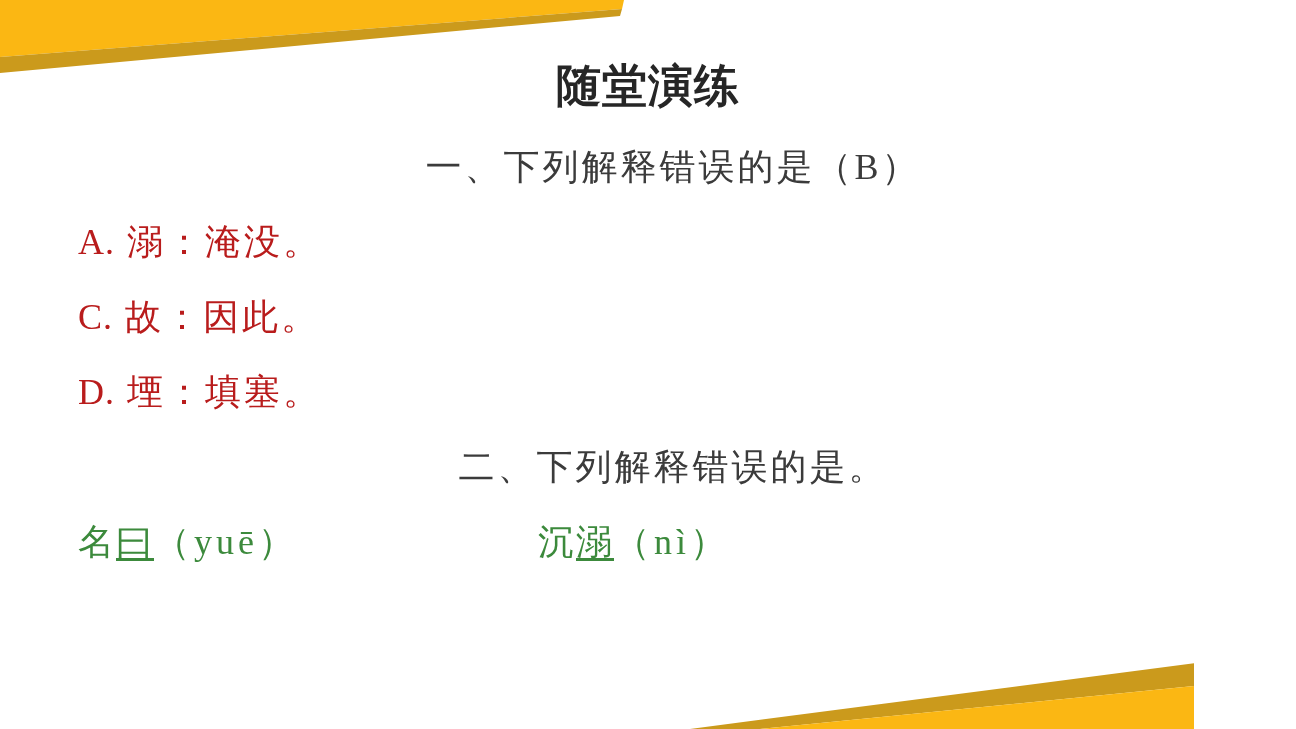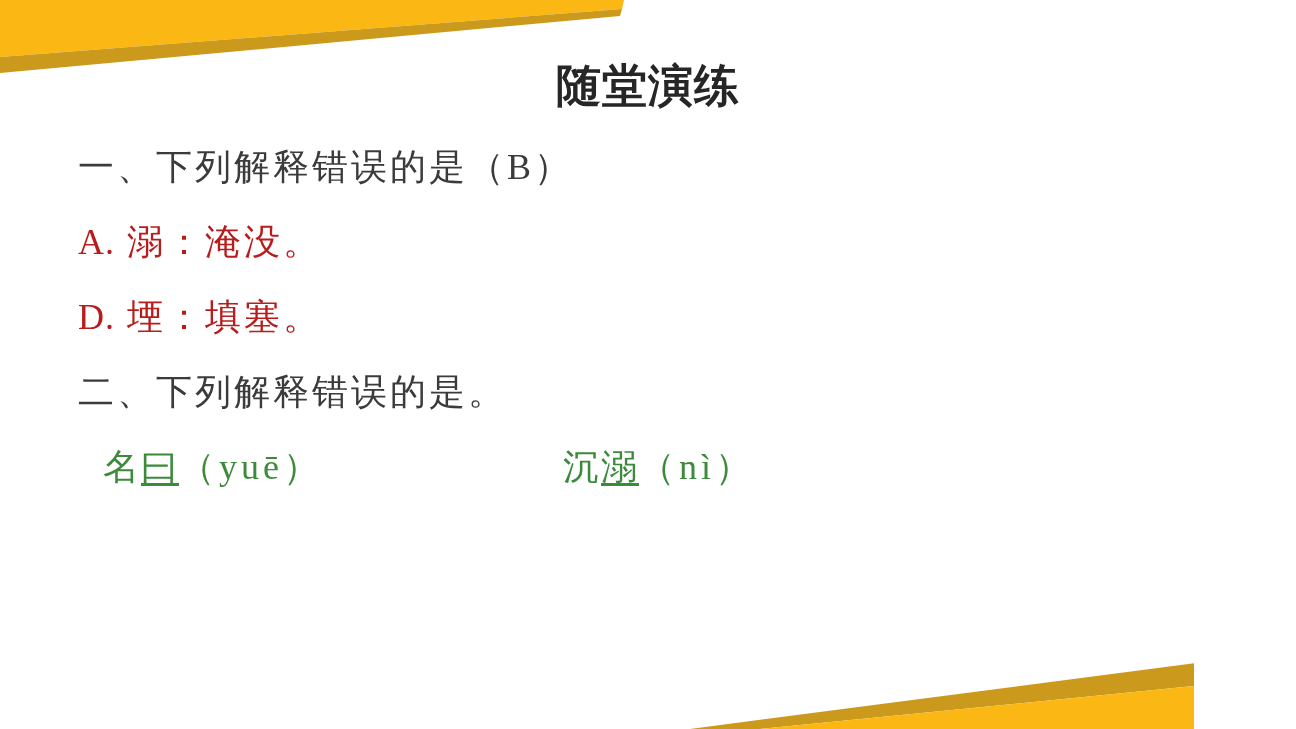--- a/index.html
+++ b/index.html
@@ -49,41 +49,40 @@
     top: 130px;
     width: 1190px;
   }
   .line {
     height: 75px;
     line-height: 75px;
     font-size: 36px;
     letter-spacing: 3px;
     white-space: nowrap;
   }
-  .line.dark  { color: #3b3b3b; }
+  .line.dark  { color: #3b3b3b; text-align: center; }
   .line.green { color: #b91c1c; }
 
   .opt-label {
     letter-spacing: 1px;
   }
 
   
   #answer-row {
     position: relative;
     height: 75px;
     line-height: 75px;
     font-size: 36px;
     color: #3c8a3c;
     white-space: nowrap;
   }
   .answer {
     position: absolute;
     top: 0;
     letter-spacing: 2px;
-    margin-left: 25px;
   }
   .answer .u {
     text-decoration: underline;
     text-underline-offset: 4px;
     text-decoration-thickness: 3px;
   }
   .answer .py {
     letter-spacing: 4px;
   }
   #answer-1 { left: 0px; }
@@ -111,20 +110,24 @@
   <div id="body-block">
 
     <div class="line dark">一、下列解释错误的是（B）</div>
 
     <div class="line green">
       <span class="opt-label">A.</span>
       <span>溺：淹没。</span>
     </div>
 
 
+    <div class="line green">
+      <span class="opt-label">C.</span>
+      <span>故：因此。</span>
+    </div>
 
     <div class="line green">
       <span class="opt-label">D.</span>
       <span>堙：填塞。</span>
     </div>
 
     <div class="line dark">二、下列解释错误的是。</div>
 
     <div id="answer-row">
 

